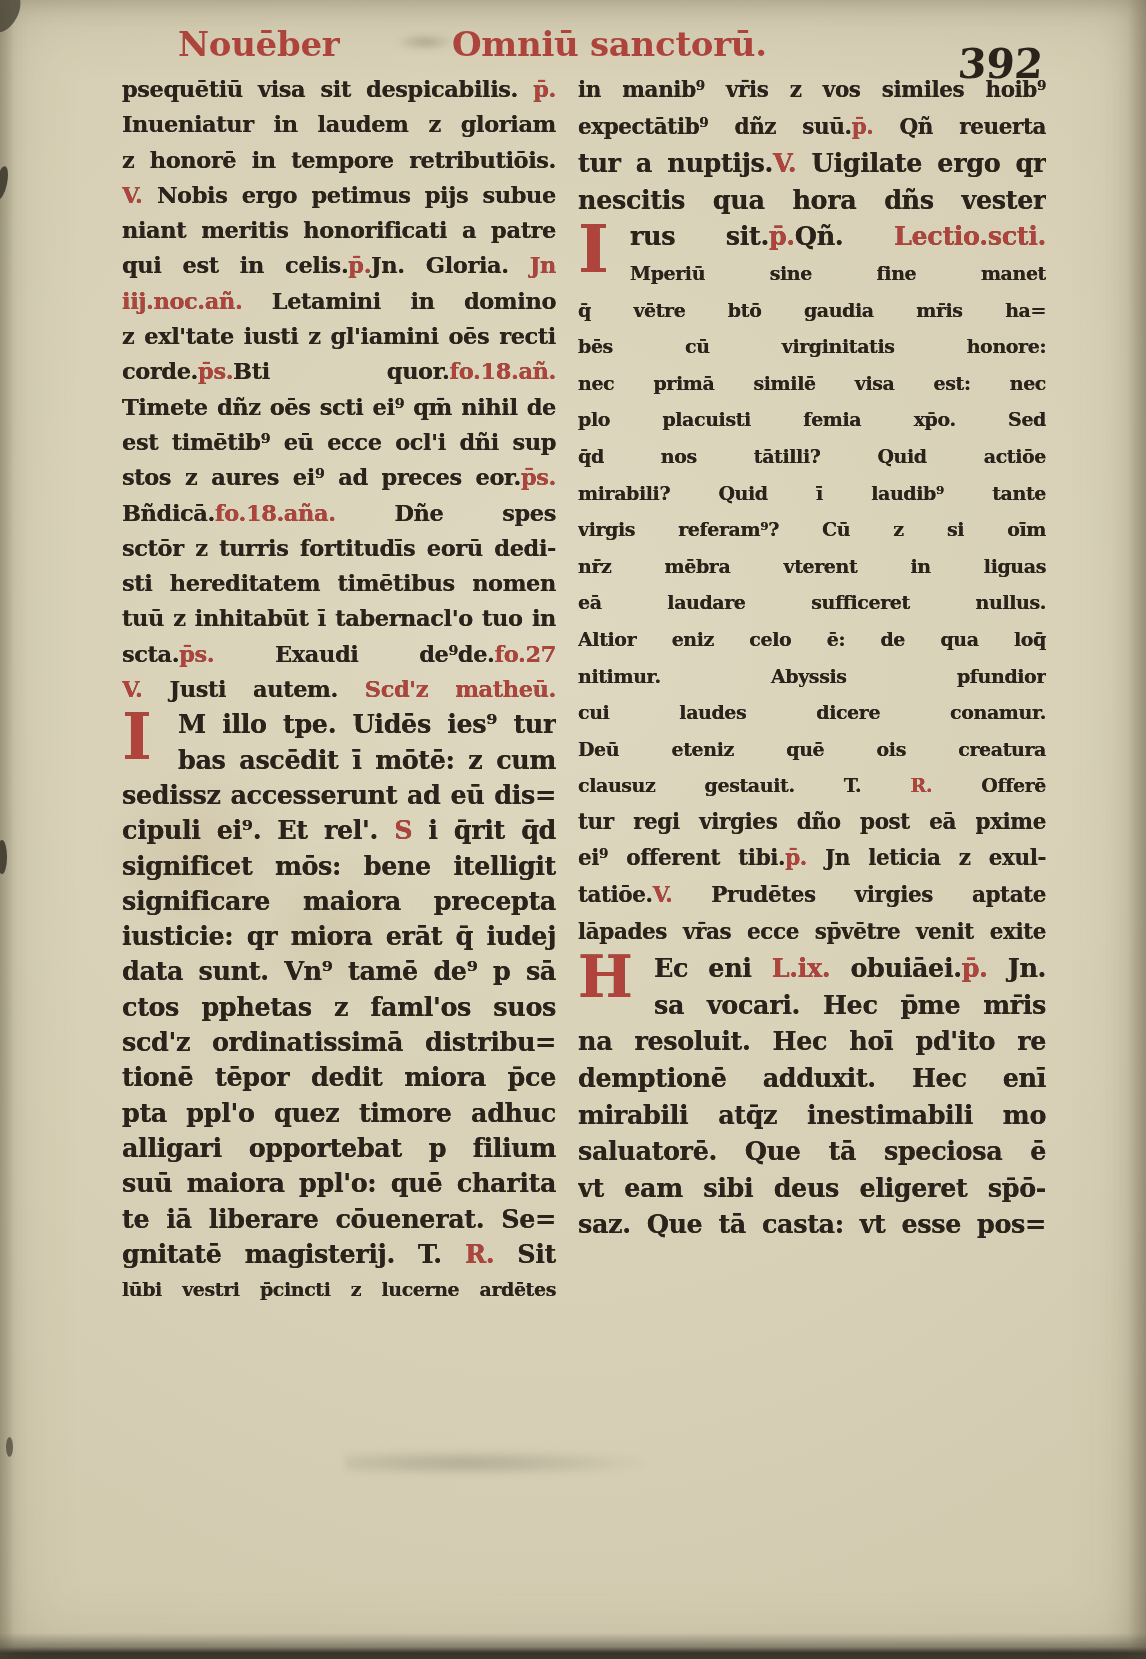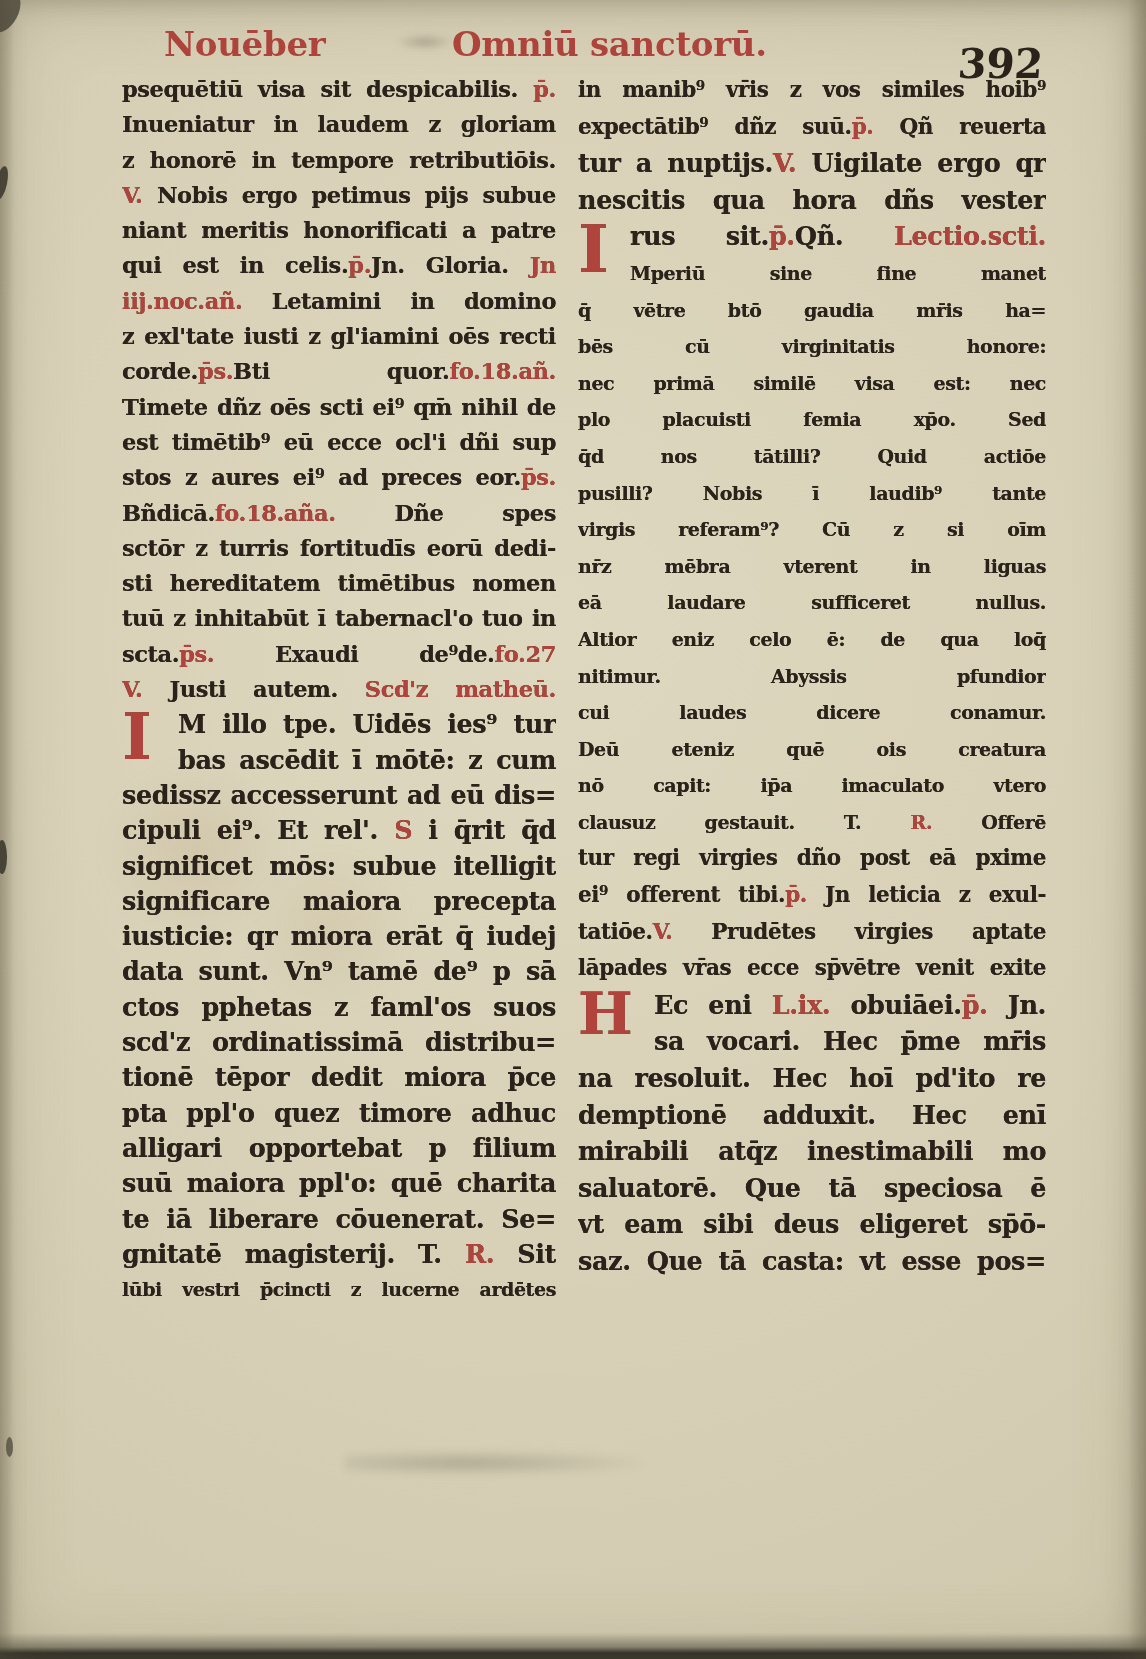--- a/index.html
+++ b/index.html
@@ -14,21 +14,21 @@
       radial-gradient(ellipse 120% 90% at 48% 38%, #ded8c0 0%, #d6cfb5 52%, #cfc8ad 82%, #c3bc9f 100%);
     color:var(--ink,#2b231b);
   }
   .page::after{
     content:"";position:absolute;inset:0;pointer-events:none;
     box-shadow:inset 0 0 70px rgba(105,95,70,.30), inset -14px 0 26px rgba(95,88,65,.22), inset 10px 0 18px rgba(95,88,65,.18);
   }
   
   .hdr{position:absolute;font-weight:bold;letter-spacing:-0.3px;}
   .hdr.red{color:var(--red,#b0443c);font-size:34px;top:24px;}
-  .hdr-month{left:164px;text-align:center;}
+  .hdr-month{left:178px;text-align:center;}
   .hdr-title{left:452px;}
   .hdr-page{left:958px;top:40px;font-size:41px;color:var(--ink,#2b231b);transform:skewX(-4deg);}
   
   .col{position:absolute;top:72px;font-weight:bold;letter-spacing:-0.4px;
        text-shadow:0 0 .6px rgba(45,32,20,.85);}
   .col-left {left:122px;width:434px;--lh:35.3px;line-height:var(--lh);}
   .col-right{left:578px;width:468px;--lh:36.6px;line-height:var(--lh);}
   .block{overflow:visible;}
   .line{text-align:justify;text-align-last:justify;height:var(--lh);overflow:hidden;}
   .col-left  .sz-s{font-size:19px;}
@@ -113,21 +113,21 @@
         <div class="line sz-m"><span class="r">V.</span><span class="k"> Justi autem. </span><span class="r">Scd'z matheū.</span></div>
       </div>
       <div class="block">
         <div class="dropcap" data-glyph="I">I</div>
         <div class="line sz-l"><span class="k">M illo tpe. Uidēs ies⁹ tur</span></div>
         <div class="line sz-l"><span class="k">bas ascēdit ī mōtē: z cum</span></div>
       </div>
       <div class="block">
         <div class="line sz-l"><span class="k">sedissz accesserunt ad eū dis=</span></div>
         <div class="line sz-l"><span class="k">cipuli ei⁹. Et rel'. </span><span class="r">S</span><span class="k"> i q̄rit q̄d</span></div>
-        <div class="line sz-l"><span class="k">significet mōs: subue itelligit</span></div>
+        <div class="line sz-l"><span class="k">significet mōs: bene itelligit</span></div>
         <div class="line sz-l"><span class="k">significare maiora precepta</span></div>
         <div class="line sz-l"><span class="k">iusticie: qr miora erāt q̄ iudej</span></div>
         <div class="line sz-l"><span class="k">data sunt. Vn⁹ tamē de⁹ p sā</span></div>
         <div class="line sz-l"><span class="k">ctos pphetas z faml'os suos</span></div>
         <div class="line sz-l"><span class="k">scd'z ordinatissimā distribu=</span></div>
         <div class="line sz-l"><span class="k">tionē tēpor dedit miora p̄ce</span></div>
         <div class="line sz-l"><span class="k">pta ppl'o quez timore adhuc</span></div>
         <div class="line sz-l"><span class="k">alligari opportebat p filium</span></div>
         <div class="line sz-l"><span class="k">suū maiora ppl'o: quē charita</span></div>
         <div class="line sz-l"><span class="k">te iā liberare cōuenerat. Se=</span></div>
@@ -146,29 +146,28 @@
         <div class="dropcap" data-glyph="I">I</div>
         <div class="line sz-m"><span class="k">rus sit.</span><span class="r">p̄.</span><span class="k">Qñ. </span><span class="r">Lectio.scti.</span></div>
         <div class="line sz-l"><span class="k">Mperiū sine fine manet</span></div>
       </div>
       <div class="block">
         <div class="line sz-l"><span class="k">q̄ vētre btō gaudia mr̄is ha=</span></div>
         <div class="line sz-l"><span class="k">bēs cū virginitatis honore:</span></div>
         <div class="line sz-l"><span class="k">nec primā similē visa est: nec</span></div>
         <div class="line sz-l"><span class="k">plo placuisti femia xp̄o. Sed</span></div>
         <div class="line sz-l"><span class="k">q̄d nos tātilli? Quid actiōe</span></div>
-        <div class="line sz-l"><span class="k">pusilli? Nobis ī laudib⁹ tante</span></div>
+        <div class="line sz-l"><span class="k">mirabili? Quid ī laudib⁹ tante</span></div>
         <div class="line sz-l"><span class="k">virgis referam⁹? Cū z si oīm</span></div>
         <div class="line sz-l"><span class="k">nr̄z mēbra vterent in liguas</span></div>
         <div class="line sz-l"><span class="k">eā laudare sufficeret nullus.</span></div>
         <div class="line sz-l"><span class="k">Altior eniz celo ē: de qua loq̄</span></div>
         <div class="line sz-l"><span class="k">nitimur. Abyssis pfundior</span></div>
         <div class="line sz-l"><span class="k">cui laudes dicere conamur.</span></div>
         <div class="line sz-l"><span class="k">Deū eteniz quē ois creatura</span></div>
-        <div class="line sz-l"><span class="k">nō capit: ip̄a imaculato vtero</span></div>
         <div class="line sz-l"><span class="k">clausuz gestauit. T. </span><span class="r">R.</span><span class="k"> Offerē</span></div>
         <div class="line sz-s"><span class="k">tur regi virgies dño post eā pxime</span></div>
         <div class="line sz-s"><span class="k">ei⁹ offerent tibi.</span><span class="r">p̄.</span><span class="k"> Jn leticia z exul-</span></div>
         <div class="line sz-s"><span class="k">tatiōe.</span><span class="r">V.</span><span class="k"> Prudētes virgies aptate</span></div>
         <div class="line sz-s"><span class="k">lāpades vr̄as ecce sp̄vētre venit exite</span></div>
       </div>
       <div class="block">
         <div class="dropcap" data-glyph="H">H</div>
         <div class="line sz-m"><span class="k">Ec eni </span><span class="r">L.ix.</span><span class="k"> obuiāei.</span><span class="r">p̄.</span><span class="k"> Jn.</span></div>
       </div>

